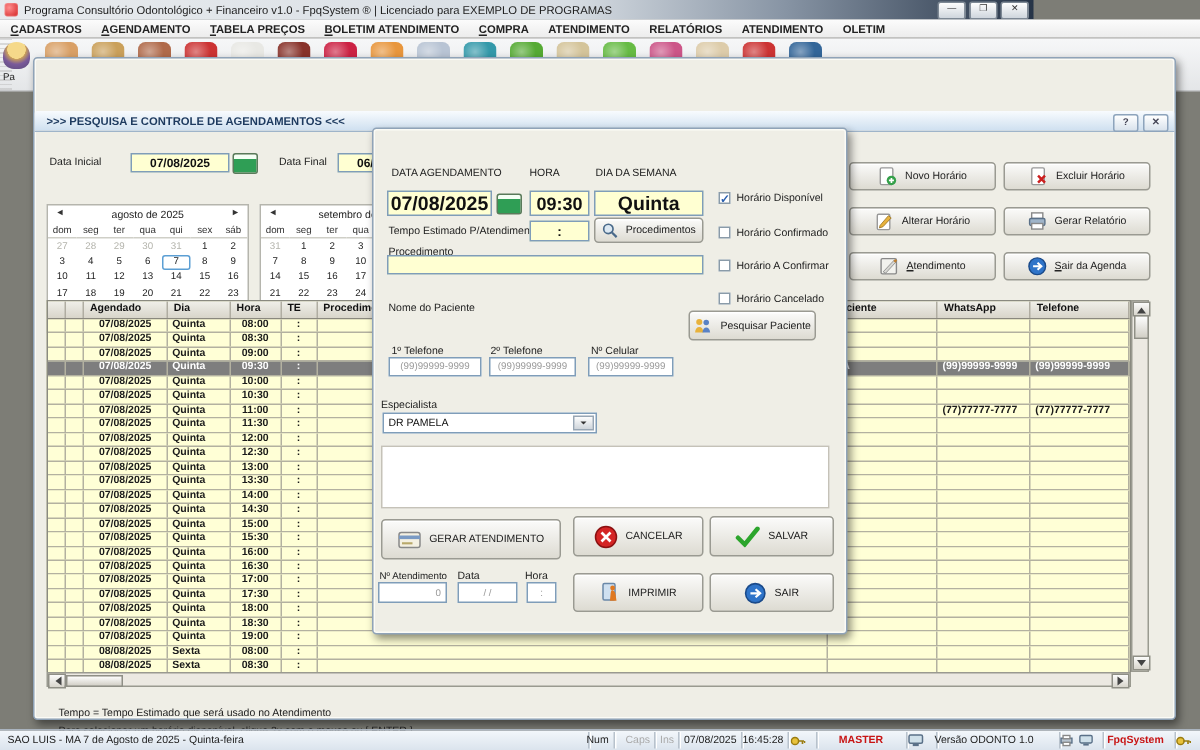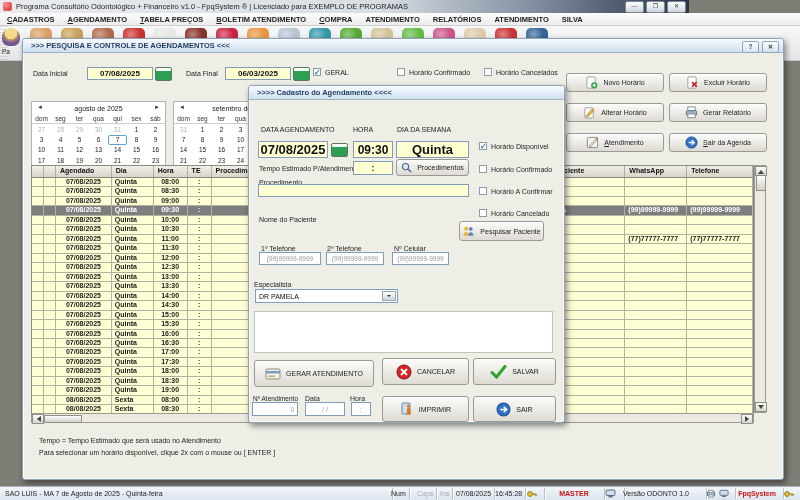--- a/index.html
+++ b/index.html
@@ -36,21 +36,21 @@
     background:radial-gradient(circle at 50% 28%,#f5d98a 0 38%,#caa05a 40%,#7a5a9a 62%,#5a4a7a);}
   #first-tool .lbl{font-size:6.5px;color:#222;margin-top:2px;}
   #toolbar-icons{position:absolute;left:30px;top:2px;display:flex;gap:9px;}
   .tool-ic{width:22px;height:22px;border-radius:5px;}
 
   
   .win{background:#efeee6;border:1px solid #8fa3b8;border-radius:3px;
        box-shadow:2px 3px 6px rgba(0,0,0,.45), inset 0 0 0 1px #fbfbf6;}
   .wtitle{height:13px;background:linear-gradient(#f8fbfe,#cfe0f0);border-bottom:1px solid #9fb4c9;
     border-radius:2px 2px 0 0;display:flex;align-items:center;padding-left:8px;
-    font-size:7.5px;font-weight:bold;color:#1d3least;color:#1d3a5f;}
+    font-size:7.5px;font-weight:bold;color:#1d3least;color:#1d3a5f;margin-top:35px;}
   .wtitle .tbtns{position:absolute;right:4px;top:2px;display:flex;gap:3px;}
   .tbtn{width:15px;height:10px;border:1px solid #8ea4bc;border-radius:2px;
     background:linear-gradient(#fff,#d8e2ec);font-size:6.5px;line-height:9px;text-align:center;color:#445;}
   .lbl{font-size:7px;color:#222;white-space:nowrap;}
   .field{box-sizing:border-box;border:1px solid #7f9db9;background:#ffffd2;
     font-weight:bold;color:#111;display:flex;align-items:center;}
   .field.center{justify-content:center;}
   .field.gray{background:#fff;color:#999;font-weight:normal;justify-content:center;font-size:6.5px;}
   .btn{box-sizing:border-box;border:1px solid #9a9a92;border-radius:3px;
     background:linear-gradient(#fbfbfa,#dddbd2);display:flex;align-items:center;justify-content:center;
@@ -149,21 +149,21 @@
 
   <div id="menubar" class="abs">
       <span class="menu-item"><u>C</u>ADASTROS</span>
       <span class="menu-item"><u>A</u>GENDAMENTO</span>
       <span class="menu-item"><u>T</u>ABELA PREÇOS</span>
       <span class="menu-item"><u>B</u>OLETIM ATENDIMENTO</span>
       <span class="menu-item"><u>C</u>OMPRA</span>
       <span class="menu-item">ATENDIMENTO</span>
       <span class="menu-item">RELATÓRIOS</span>
       <span class="menu-item">ATENDIMENTO</span>
-      <span class="menu-item">SILVA</span>
+      <span class="menu-item">OLETIM</span>
     </div>
 
   <div id="toolbar" class="abs">
     <div id="toolbar-dots"></div>
     <div id="first-tool">
       <div class="blob"></div>
       <div class="lbl">Pa</div>
     </div>
     <div id="toolbar-icons">
         <div class="tool-ic" style="background: radial-gradient(circle at 35% 30%, rgba(255, 255, 255, 0.4), transparent 45%), rgb(217, 160, 102);"></div>
@@ -723,23 +723,20 @@
             <span class="tri right"></span>
           </div>
       </div>
 
       <div class="legend" style="left:16px;top:384px;">Tempo = Tempo Estimado que será usado no Atendimento</div>
       <div class="legend" style="left:16px;top:396px;">Para selecionar um horário disponível, clique 2x com o mouse ou [ ENTER ]</div>
     </div>
   </div>
 
   <div id="dialog" class="abs win">
-    <div class="wtitle" style="position:relative;">
-      <span>&gt;&gt;&gt;&gt;   Cadastro do Agendamento   &lt;&lt;&lt;&lt;</span>
-    </div>
     <div class="body">
       <div class="abs lbl" style="left:12px;top:26px;">DATA AGENDAMENTO</div>
       <div id="dlg-date" class="abs field center">07/08/2025</div>
       <div class="abs ic-cal" style="left:82px;top:43px;"></div>
       <div class="abs lbl" style="left:104px;top:26px;">HORA</div>
       <div id="dlg-hora" class="abs field center">09:30</div>
       <div class="abs lbl" style="left:148px;top:26px;">DIA DA SEMANA</div>
       <div id="dlg-dia" class="abs field center">Quinta</div>
 
       <div class="abs check-row dlg-check" style="top:42px;">

